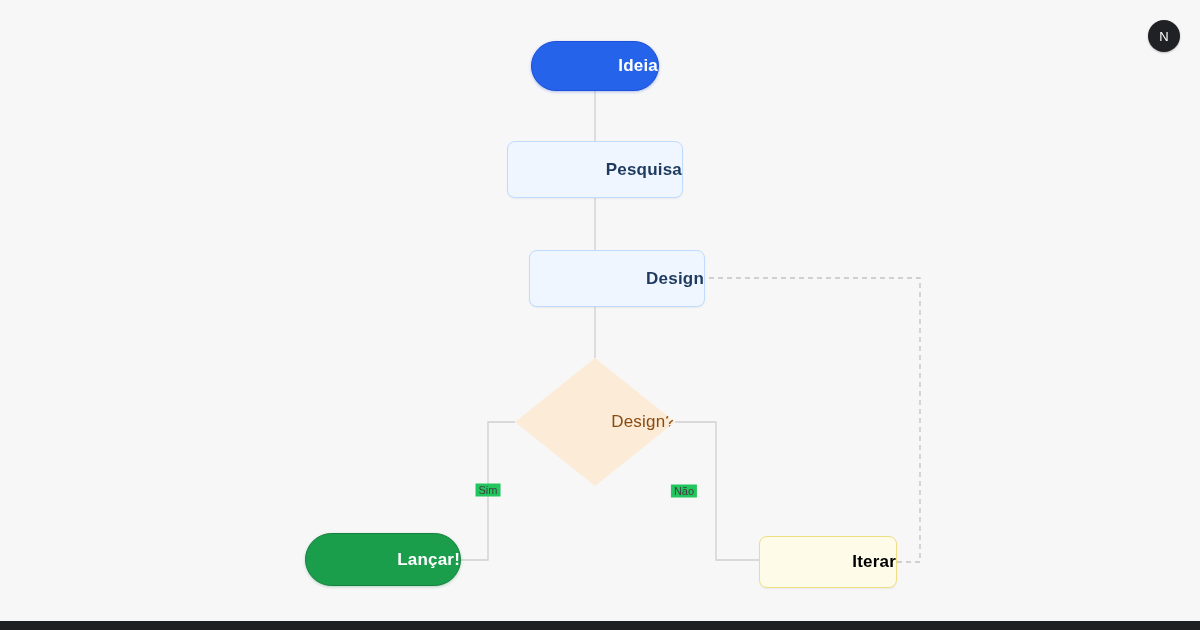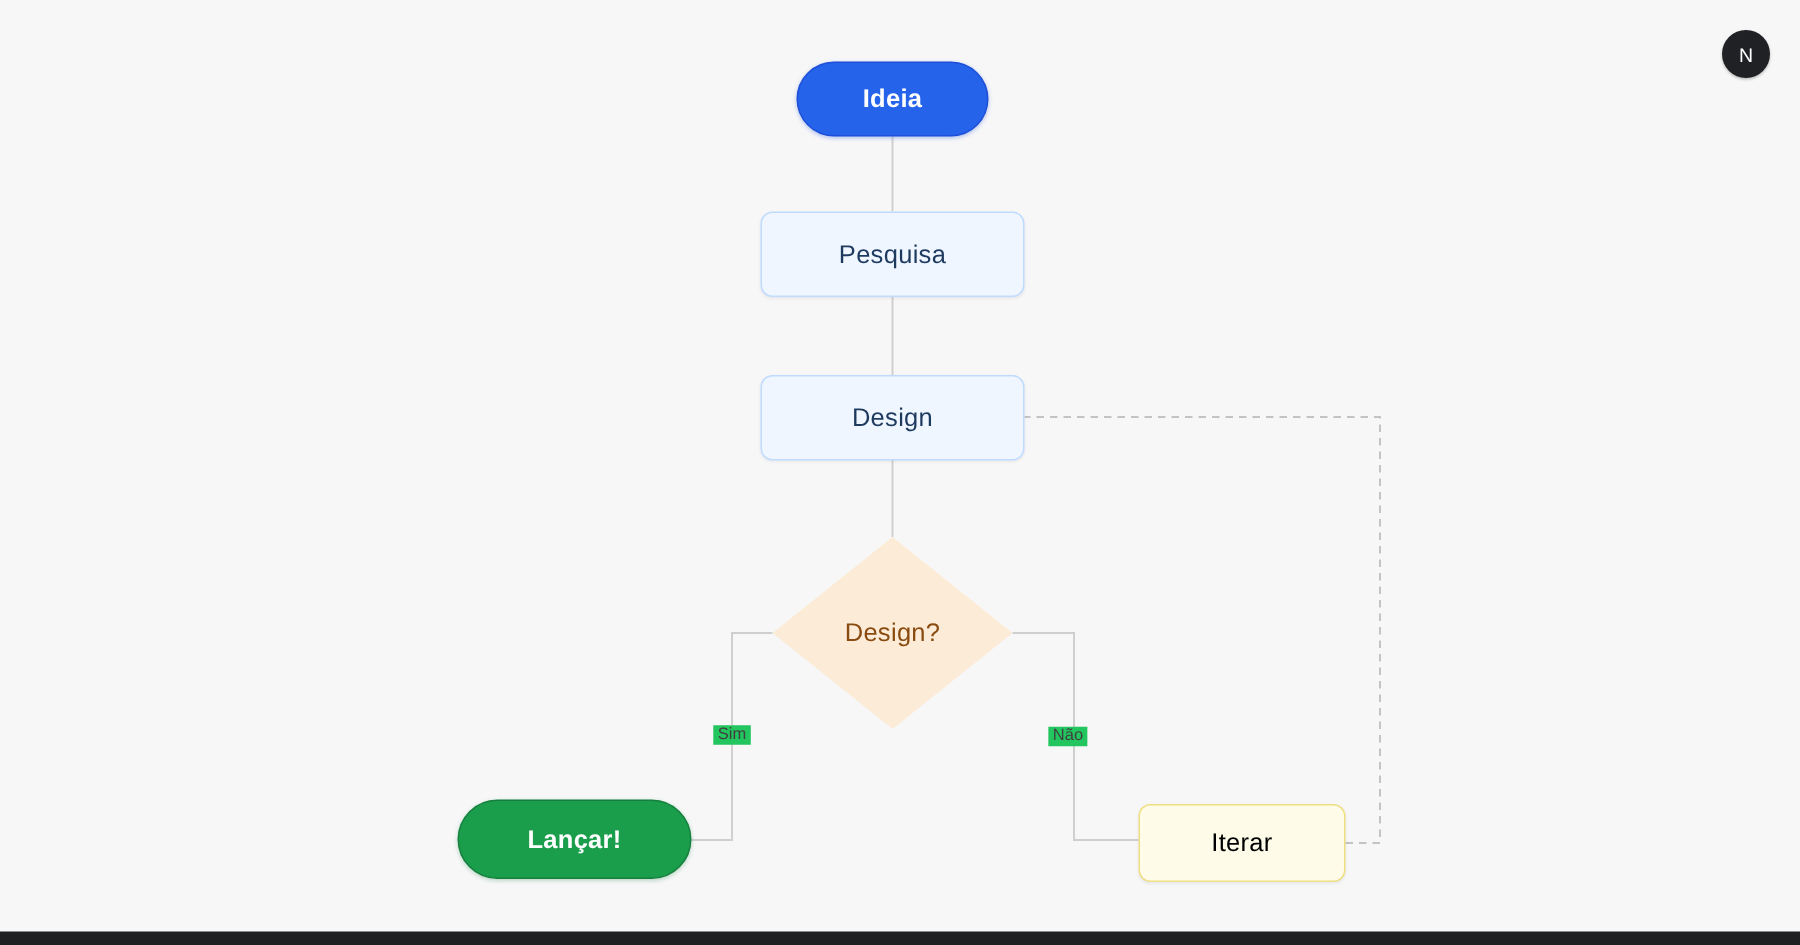--- a/index.html
+++ b/index.html
@@ -18,40 +18,40 @@
   .edges {
     position: absolute;
     left: 0; top: 0;
     width: 1200px; height: 630px;
     pointer-events: none;
   }
   .node {
     position: absolute;
     display: flex;
     align-items: center;
-    justify-content: center;
+    justify-content: flex-end;
     font-size: 17px;
     letter-spacing: .2px;
     cursor: default;
     user-select: none;
   }
   .pill { border-radius: 999px; font-weight: 600; }
-  .rect { border-radius: 8px; font-weight: 400; box-shadow: 0 1px 2px rgba(16,24,40,.06); }
+  .rect { border-radius: 8px; font-weight: 700; box-shadow: 0 1px 2px rgba(16,24,40,.06); }
 
   .node-ideia {
     left: 531px; top: 41px; width: 128px; height: 50px;
     background: #2563eb; border: 1px solid #1d4fd8; color: #ffffff;
     box-shadow: 0 1px 3px rgba(29,79,216,.35);
   }
   .node-pesquisa, .node-design {
     left: 507px; width: 176px; height: 57px;
     background: #eff6ff; border: 1px solid #bfdbfe; color: #1e3a5f;
   }
   .node-pesquisa { top: 141px; }
-  .node-design { top: 250px; }
+  .node-design { top: 250px; margin-left: 22px; }
   .node-pronto {
     left: 515px; top: 358px; width: 160px; height: 128px;
     background: #fcecd7; color: #8a4b10; font-weight: 500;
     clip-path: polygon(50% 0, 100% 50%, 50% 100%, 0 50%);
   }
   .node-lancar {
     left: 305px; top: 533px; width: 156px; height: 53px;
     background: #1a9e4b; border: 1px solid #15803d; color: #ffffff;
     box-shadow: 0 1px 3px rgba(21,128,61,.3);
   }
@@ -64,21 +64,21 @@
     position: absolute;
     transform: translate(-50%, -50%);
     font-size: 11px;
     color: #3f3f3f;
     background: #22c55e;
     padding: 1px 3px;
     line-height: 1;
     user-select: none;
   }
   .label-sim { left: 488px; top: 490px; }
-  .label-nao { left: 712px; top: 491px; }
+  .label-nao { left: 684px; top: 491px; }
 
   .avatar {
     position: absolute;
     left: 1148px; top: 20px;
     width: 32px; height: 32px;
     border-radius: 50%;
     background: #1f2124;
     color: #ffffff;
     display: flex; align-items: center; justify-content: center;
     font-size: 13px; font-weight: 500;

